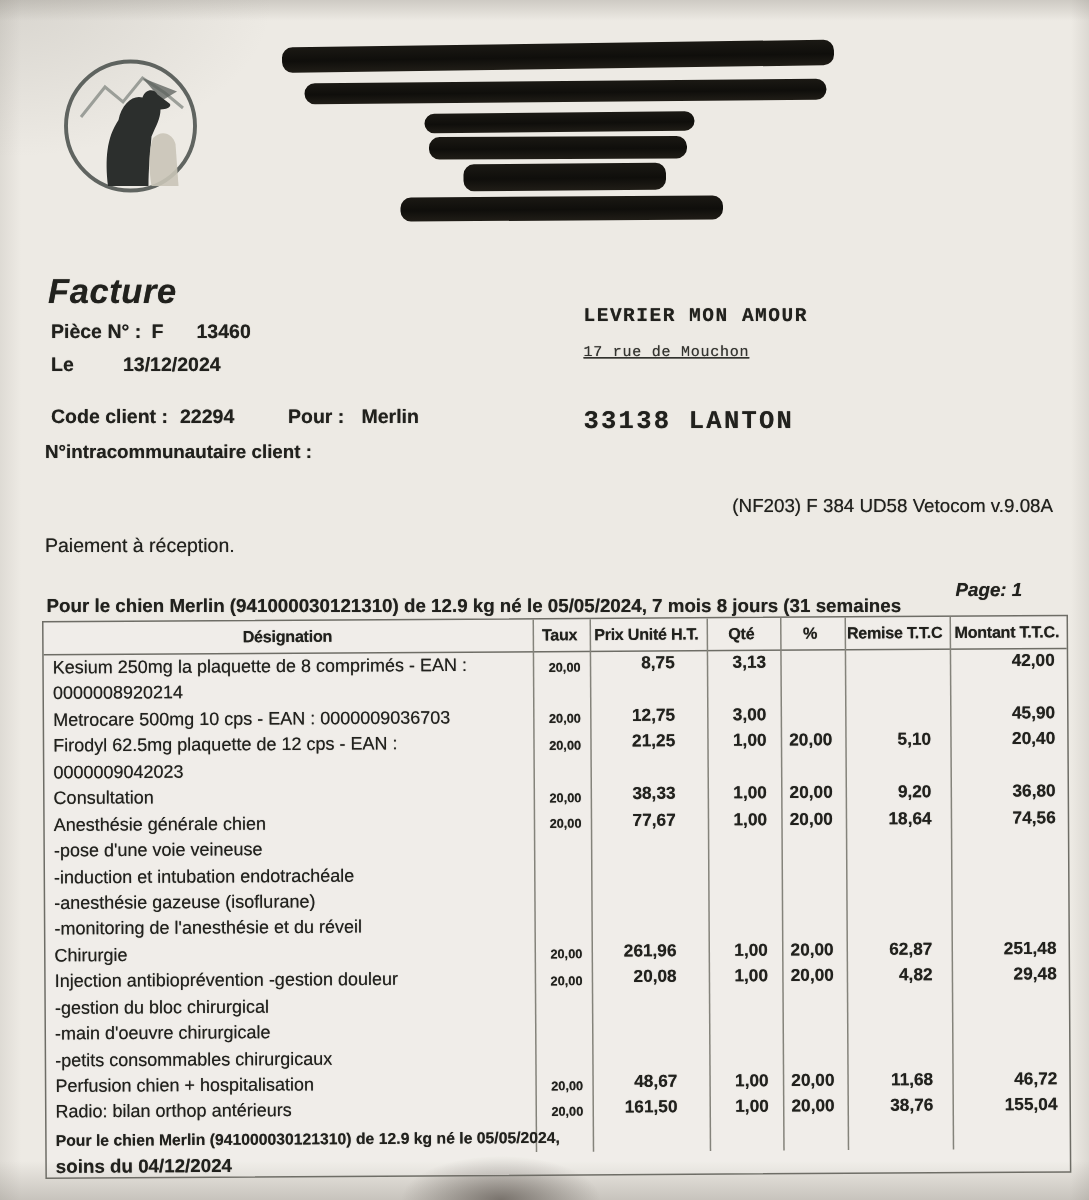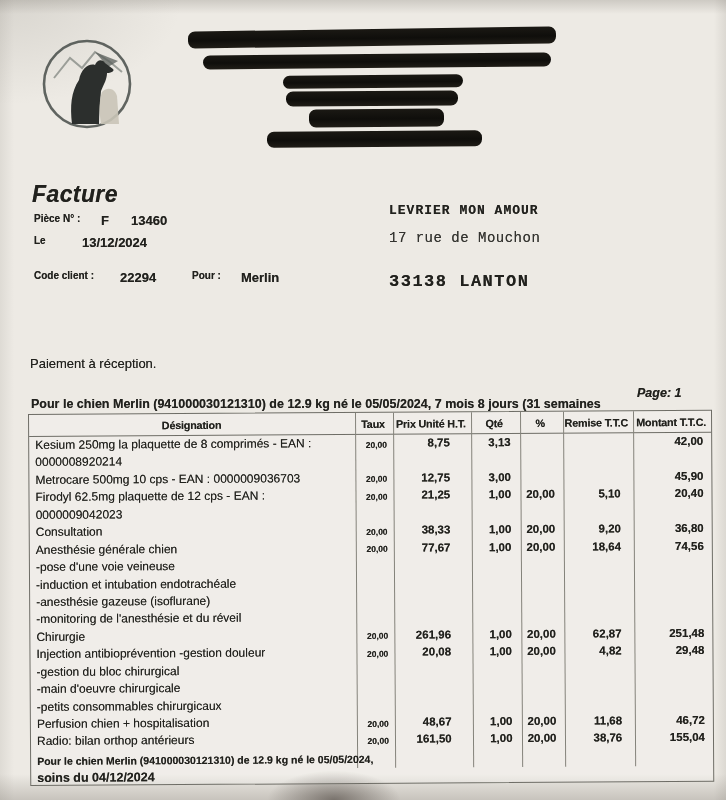--- a/index.html
+++ b/index.html
@@ -24,25 +24,25 @@
   .abs{position:absolute;white-space:nowrap;}
   .scan{text-shadow:0 0 .5px rgba(30,30,26,.65);}
   .redact{
     position:absolute;border-radius:7px;
     background:linear-gradient(to bottom, #1b1914, #0f0e0b 55%, #201d17);
   }
   .logo{position:absolute;left:38px;top:34px;}
 
   
   .facture-title{left:32px;top:181px;font-size:23px;font-weight:700;font-style:italic;letter-spacing:.4px;}
-  .lbl{font-size:10px;font-weight:700;}
+  .lbl{font-size:13px;font-weight:700;}
   .val{font-size:13px;font-weight:700;}
   .mono{font-family:"Liberation Mono","DejaVu Sans Mono",monospace;}
   .client-name{left:389px;top:203px;font-size:13px;font-weight:700;letter-spacing:1px;}
-  .client-addr{left:389px;top:230px;font-size:14px;font-weight:400;letter-spacing:.5px;color:#33332f;}
+  .client-addr{left:389px;top:230px;font-size:10px;font-weight:400;letter-spacing:.5px;color:#33332f;text-decoration:underline;}
   .client-city{left:389px;top:272px;font-size:17px;font-weight:700;letter-spacing:1.5px;}
   .intracom{left:30px;top:294px;font-size:12.5px;font-weight:600;}
   .nf{right:24px;top:330px;font-size:12.5px;font-weight:500;}
   .paiement{left:30px;top:356px;font-size:13px;font-weight:500;}
   .pageind{left:637px;top:386px;font-size:12.5px;font-weight:700;font-style:italic;}
   .patient{left:31px;top:397px;font-size:12.5px;font-weight:700;}
 
   
   .table{
     position:absolute;left:28px;top:414px;width:684px;height:372px;
@@ -101,20 +101,22 @@
 
   <div class="abs mono client-name">LEVRIER MON AMOUR</div>
   <div class="abs mono client-addr">17 rue de Mouchon</div>
   <div class="abs mono client-city">33138 LANTON</div>
 
   <span class="abs lbl" style="left:34px;top:270px">Code client :</span>
   <span class="abs val" style="left:120px;top:270px">22294</span>
   <span class="abs lbl" style="left:192px;top:270px">Pour :</span>
   <span class="abs val" style="left:241px;top:270px">Merlin</span>
 
+  <div class="abs intracom">N°intracommunautaire client :</div>
+  <div class="abs nf">(NF203) F 384 UD58 Vetocom v.9.08A</div>
   <div class="abs paiement">Paiement à réception.</div>
 
   <div class="abs pageind">
     <span>Page:</span>
     <span>1</span>
   </div>
 
   <div class="abs patient">Pour le chien Merlin (941000030121310) de 12.9 kg né le 05/05/2024, 7 mois 8 jours (31 semaines</div>
 
   <div class="table">

